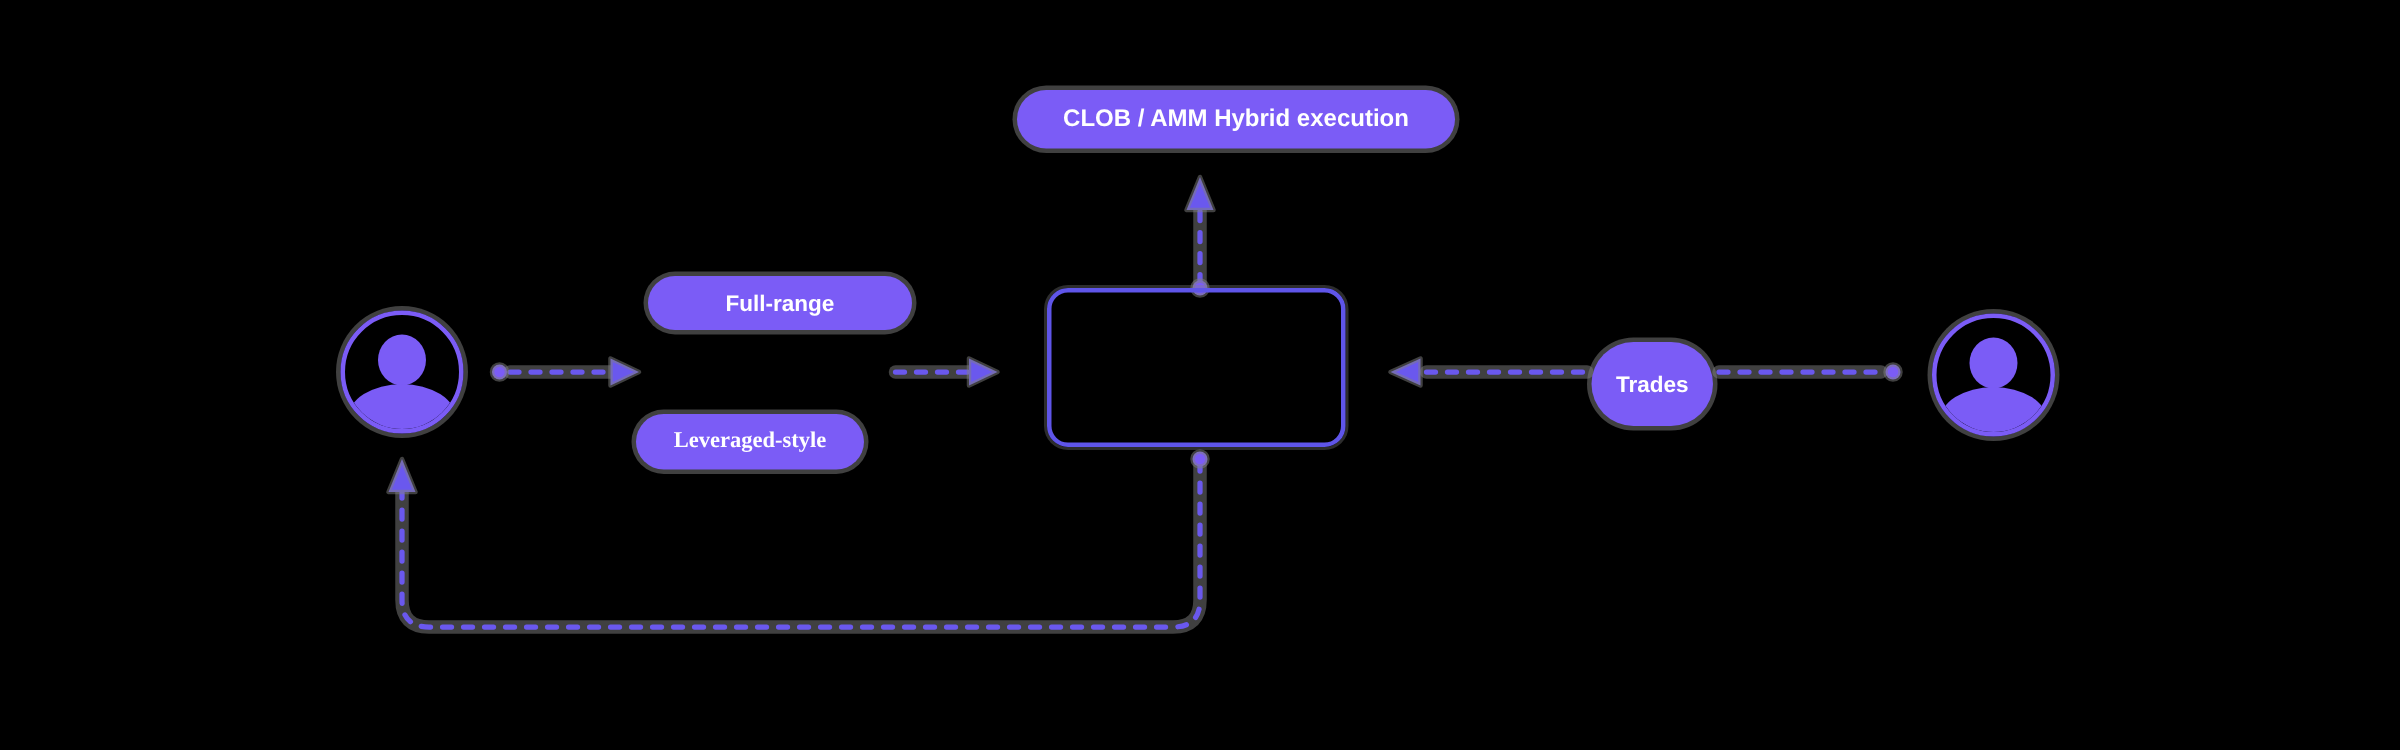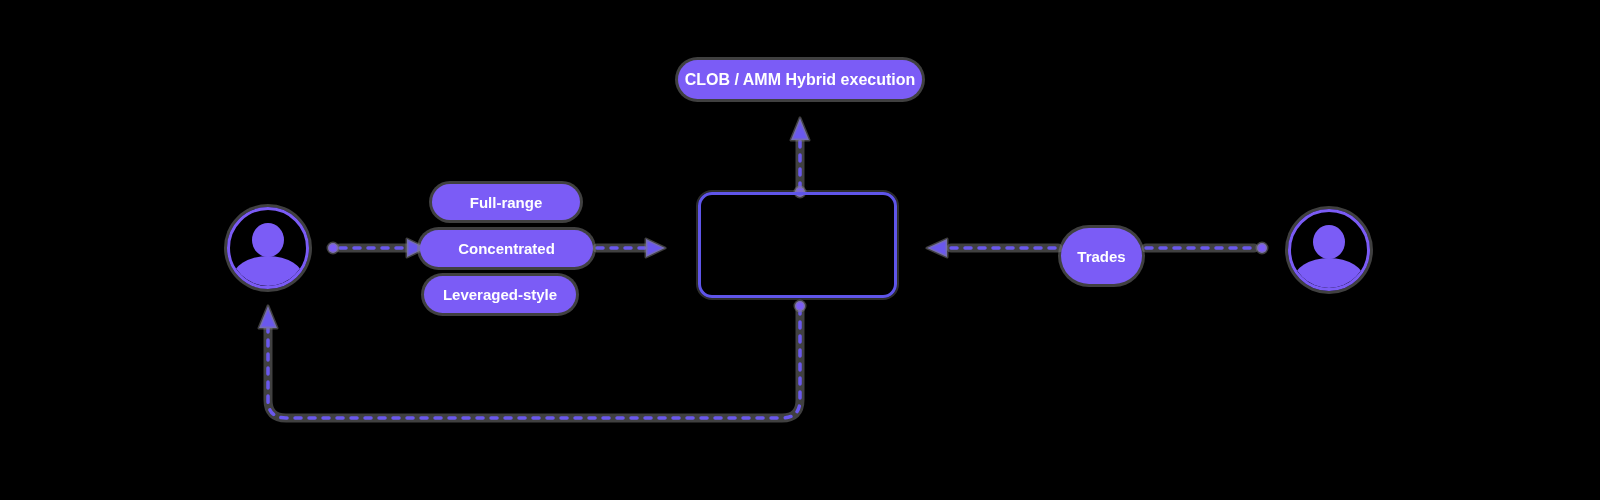--- a/index.html
+++ b/index.html
@@ -40,24 +40,24 @@
     justify-content: center;
     background: var(--node-fill);
     color: var(--text-color);
     font-weight: 700;
     font-size: 15px;
     border-radius: 999px;
     box-shadow: 0 0 0 3px var(--sketch-halo);
     white-space: nowrap;
     z-index: 3;
   }
-  .pill-execution   { left: 678px;  top: 60px;  width: 244px; height: 39px; font-size: 16px; }
-  .pill-full-range  { left: 432px;  top: 184px; width: 148px; height: 36px; text-align: right; }
+  .pill-execution   { left: 678px;  top: 60px;  width: 292px; height: 39px; font-size: 16px; }
+  .pill-full-range  { left: 432px;  top: 184px; width: 176px; height: 36px; text-align: right; }
   .pill-concentrated{ left: 420px;  top: 230px; width: 173px; height: 37px; }
-  .pill-leveraged   { left: 424px;  top: 276px; width: 152px; height: 37px; }
+  .pill-leveraged   { left: 424px;  top: 276px; width: 152px; height: 37px; font-family: Liberation Serif, serif; }
   .pill-trades      { left: 1061px; top: 228px; width: 81px;  height: 56px; }
   .pill-earns-fees  { left: 494px;  top: 401px; width: 107px; height: 37px; }
 
   .pool {
     position: absolute;
     left: 698px; top: 192px;
     width: 199px; height: 106px;
     border: 3px solid var(--box-border);
     border-radius: 14px;
     box-shadow: 0 0 0 2px rgba(128,128,128,0.35);
@@ -145,23 +145,20 @@
 
   <div class="pill pill-execution">
     <span>CLOB / AMM Hybrid execution</span>
   </div>
 
   <div class="pool"></div>
 
   <div class="pill pill-full-range">
     <span>Full-range</span>
   </div>
-  <div class="pill pill-concentrated">
-    <span>Concentrated</span>
-  </div>
   <div class="pill pill-leveraged">
     <span>Leveraged-style</span>
   </div>
 
   <div class="pill pill-trades">
     <span>Trades</span>
   </div>
 
 
   <div class="avatar avatar-lp">

